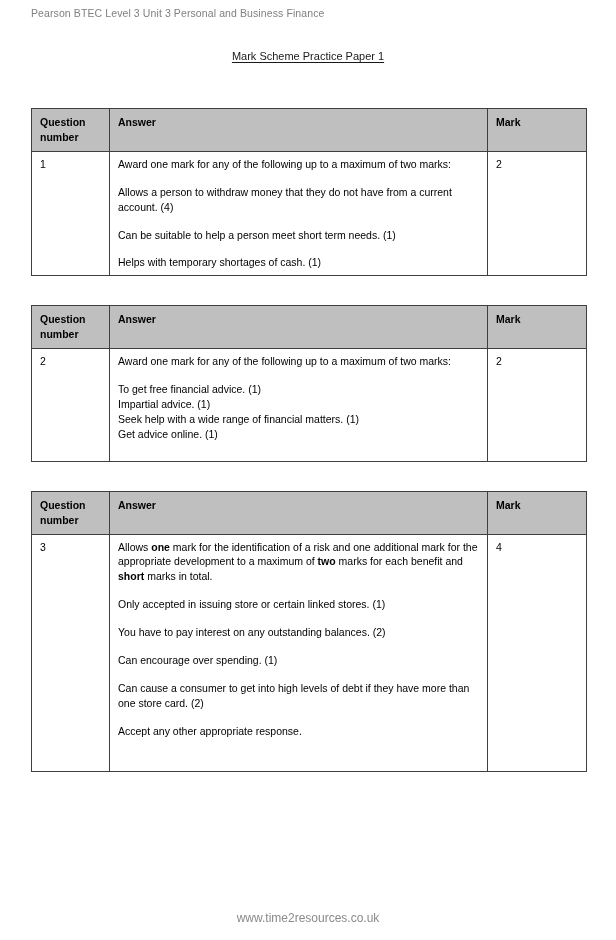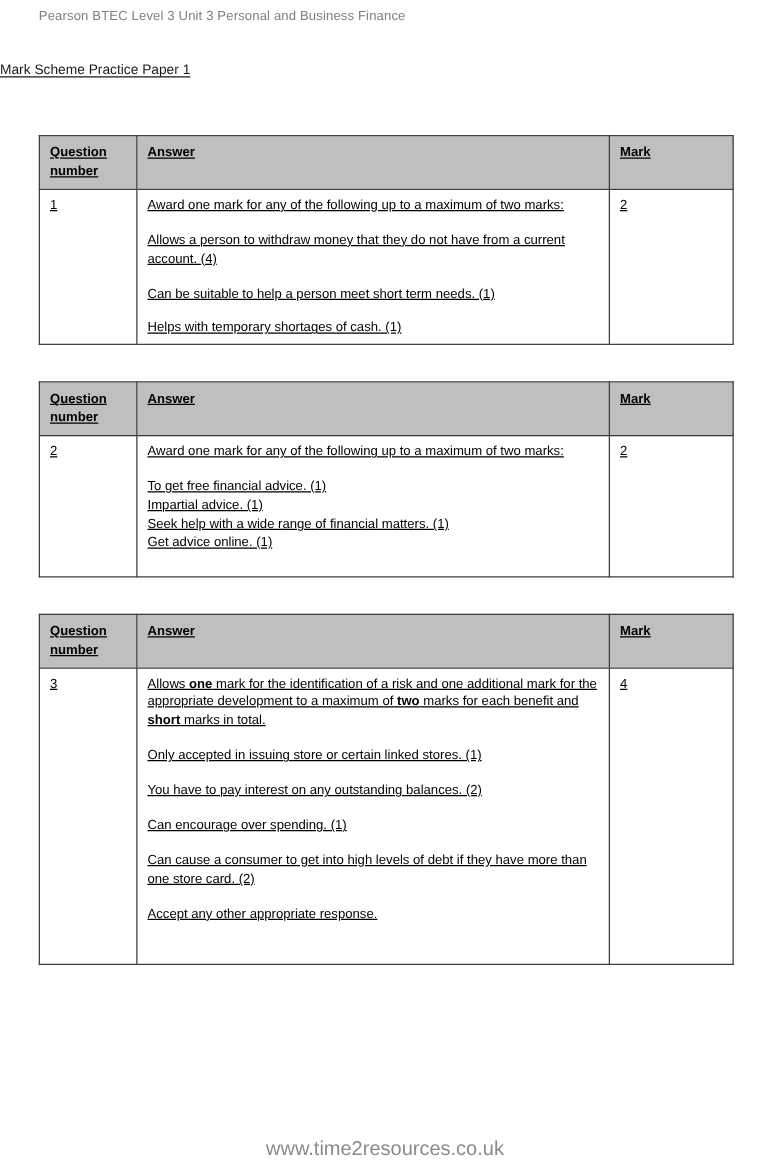--- a/index.html
+++ b/index.html
@@ -29,21 +29,21 @@
     font-size: 10.5px;
     color: #808080;
     letter-spacing: 0.1px;
     white-space: nowrap;
   }
   .doc-title {
     position: absolute;
     left: 0;
     right: 0;
     top: 50px;
-    text-align: left;
+    text-align: center;
     font-size: 11px;
     color: #1a1a1a;
   }
   .doc-title span {
     text-decoration: underline;
     text-underline-offset: 2px;
   }
   .tables {
     position: absolute;
     left: 31px;
@@ -57,21 +57,20 @@
     margin-bottom: 29px;
   }
   table.ms td, table.ms th {
     border: 1px solid #3f3f3f;
     vertical-align: top;
     padding: 5px 7px 5px 8px;
     font-size: 10.5px;
     line-height: 1.42;
     font-weight: normal;
     text-align: left;
-    text-decoration: underline;
   }
   table.ms thead th {
     background: #bfbfbf;
     font-weight: bold;
     font-size: 10.5px;
     padding-top: 6px;
     padding-bottom: 6px;
   }
   col.c-qnum { width: 78px; }
   col.c-ans  { width: 378px; }
@@ -87,21 +86,21 @@
     margin-bottom: 0;
   }
   .ans b { font-weight: bold; }
   .cell-pad-1 { height: 14px; }
   .footer {
     position: absolute;
     left: 0;
     right: 0;
     top: 911px;
     text-align: center;
-    font-size: 16px;
+    font-size: 12px;
     color: #8a8a8a;
   }
 </style>
 </head>
 <body>
 
 <div class="page">
 
   <div class="doc-header">Pearson BTEC Level 3 Unit 3 Personal and Business Finance</div>
 

